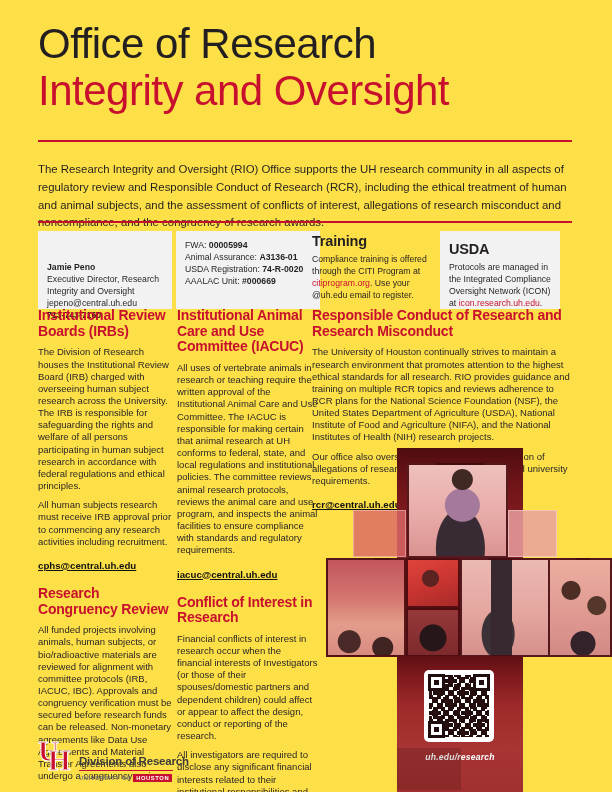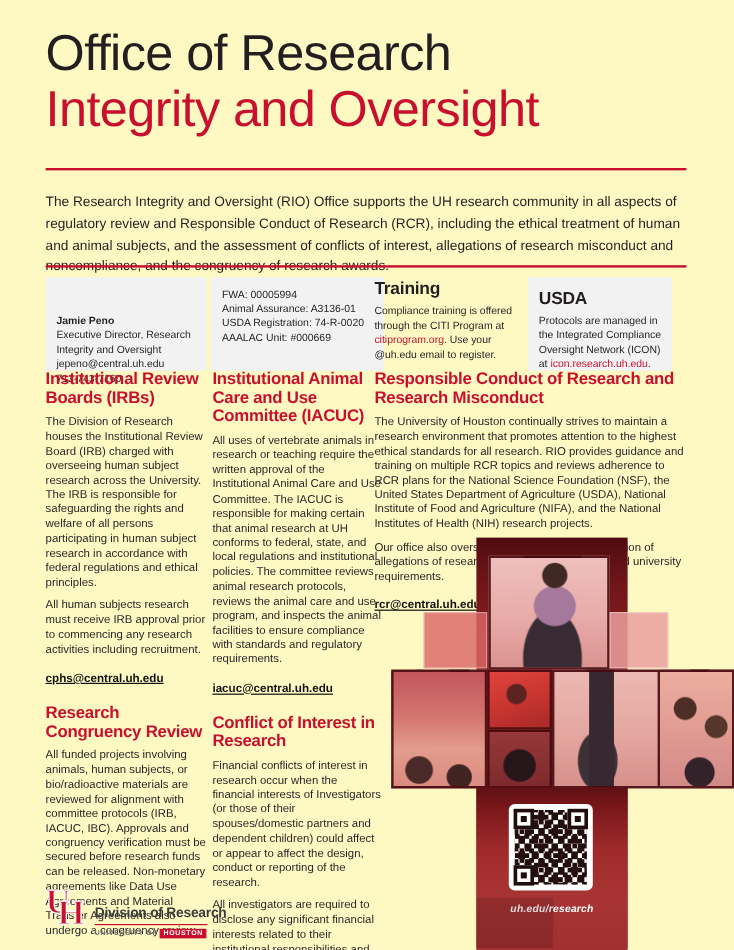--- a/index.html
+++ b/index.html
@@ -1,38 +1,38 @@
 <!DOCTYPE html>
 <html><head>
 <meta charset="utf-8">
 <style>
   html,body{margin:0;padding:0;background:#ffffff;}
   body{font-family:"Liberation Sans",sans-serif;color:#2a2627;}
-  .page{position:relative;width:612px;height:792px;background:#fef9c3;overflow:hidden;}
+  .page{position:relative;width:612px;height:792px;background:#fde047;overflow:hidden;}
 
   
   .title{position:absolute;left:38px;top:20px;font-weight:300;letter-spacing:-0.5px;line-height:1.13;font-size:42px;}
   .title .l1{color:#231f20;}
   .title .l2{color:#c8102e;}
 
   
   .rule{position:absolute;left:38px;width:534px;height:2.4px;background:#c8102e;}
   .rule1{top:140px;}
   .rule2{top:221px;}
   .intro{position:absolute;left:38px;top:150px;width:534px;font-size:11.4px;line-height:1.55;color:#231f20;}
 
   
   .cbox{position:absolute;top:231px;font-size:8.7px;line-height:1.38;color:#231f20;}
   .gray{background:#f2f2f3;}
   .box-director{left:38px;width:116px;height:62px;padding:8px 9px;}
   .box-reg{left:176px;width:126px;height:62px;padding:8px 9px;}
   .box-training{left:312px;width:118px;height:70px;padding:0;}
   .box-icon{left:440px;width:102px;height:62px;padding:8px 9px;}
   .cbox .name{font-weight:bold;margin-top:22px;}
-  .cbox .bold{font-weight:normal;}
+  .cbox .bold{font-weight:bold;}
   .bighead{font-size:14.5px;font-weight:bold;color:#231f20;margin-bottom:2px;letter-spacing:-0.2px;}
   .redlink{color:#c8102e;}
   .reg-row span{display:inline;}
 
   
   .col{position:absolute;top:308px;}
   .col1{left:38px;width:134px;}
   .col2{left:177px;width:141px;}
   .col3{left:312px;width:262px;}
   h3.sec{font-size:14px;line-height:1.12;color:#c8102e;margin:0 0 7px 0;letter-spacing:-0.2px;}

